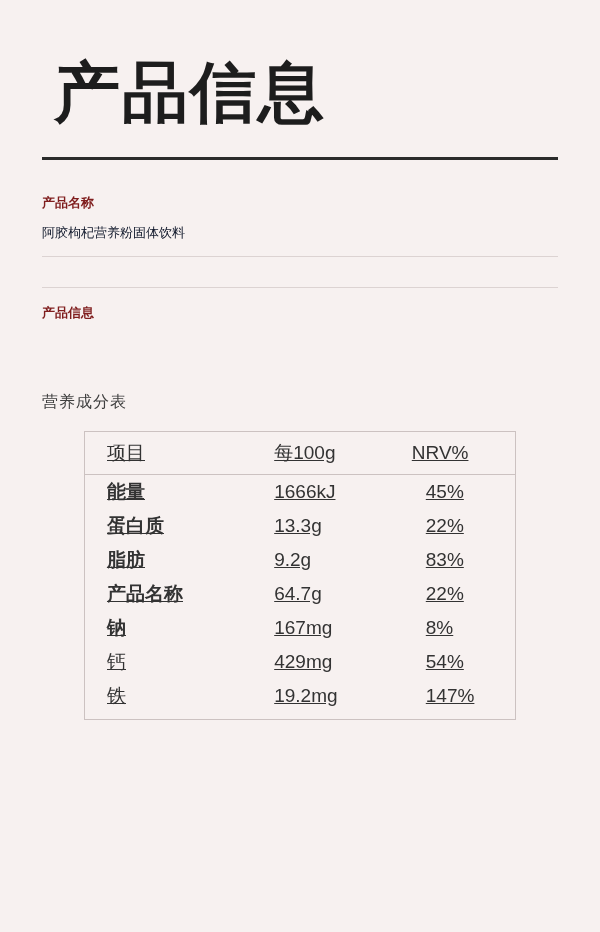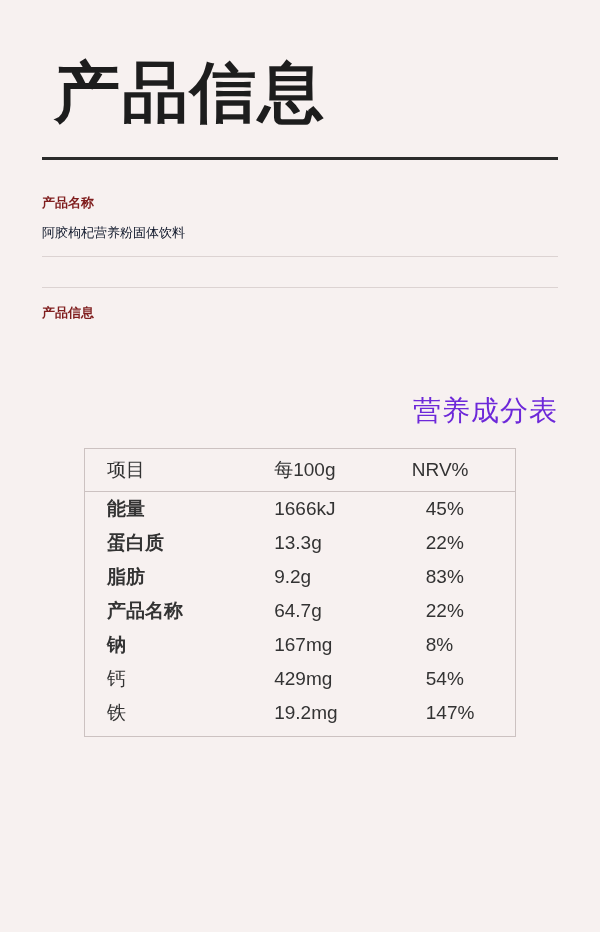--- a/index.html
+++ b/index.html
@@ -57,23 +57,23 @@
     font-size: 13px;
     font-weight: bold;
     color: #7f1d1d;
     margin-bottom: 12px;
   }
   .info-value {
     font-size: 13px;
     color: #0f172a;
   }
   .nutrition-title {
-    text-align: right;
-    font-size: 28px;
-    color: #6d28d9;
+    text-align: left;
+    font-size: 16px;
+    color: #404040;
     margin-top: 44px;
     margin-bottom: 18px;
     letter-spacing: 1px;
   }
   .nutrition-table-wrap {
     margin: 0 42px;
     border: 1px solid #ccc2c1;
     background: transparent;
     padding: 4px 0 6px 0;
   }
@@ -81,20 +81,21 @@
     width: 100%;
     border-collapse: collapse;
     font-size: 19px;
   }
   table.nutrition th,
   table.nutrition td {
     padding: 4px 0;
     text-align: left;
     font-weight: normal;
     color: #333;
+    text-decoration: underline;
   }
   table.nutrition thead th {
     padding-bottom: 8px;
   }
   table.nutrition thead tr {
     border-bottom: 1px solid #ccc2c1;
   }
   .col-item {
     width: 44%;
     padding-left: 22px !important;

